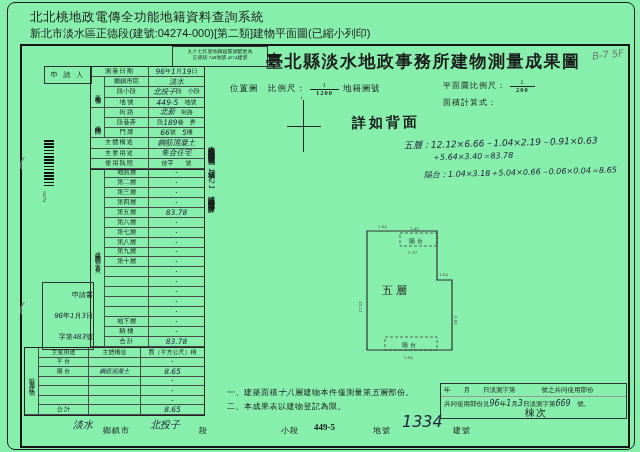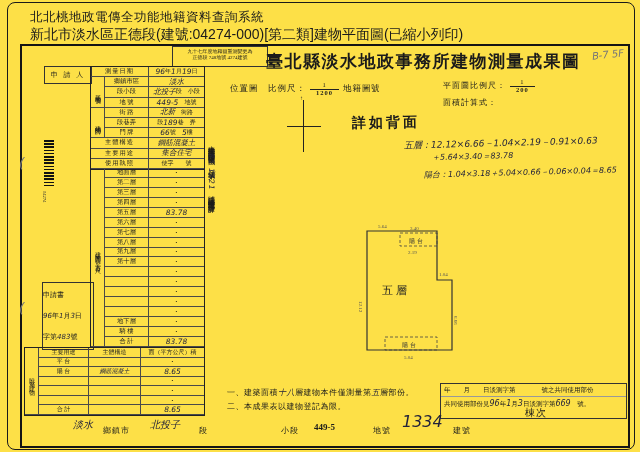--- a/index.html
+++ b/index.html
@@ -1,36 +1,36 @@
 <!DOCTYPE html>
 <html><head>
 <meta charset="utf-8">
 <style>
   html,body{margin:0;padding:0;background:#ffffff;}
-  .page{position:relative;width:640px;height:452px;background:#fde047;overflow:hidden;
+  .page{position:relative;width:640px;height:452px;background:#86efac;overflow:hidden;
         font-family:"Liberation Serif",serif;color:#1b1b1b;}
   .abs{position:absolute;}
   .sans{font-family:"Liberation Sans",sans-serif;}
   .hw{font-family:"DejaVu Sans",sans-serif;font-style:italic;color:#23233a;}
   .pencil{font-family:"DejaVu Sans",sans-serif;font-style:italic;color:#777;}
   .outer-frame{left:7px;top:2px;width:626px;height:446px;border:1.5px solid #1a1a1a;border-radius:8px;}
   .form-box{left:20px;top:44px;width:606px;height:400px;border:2px solid #141414;background:transparent;}
   
   .h1{left:30px;top:9px;font-size:12.5px;letter-spacing:.5px;}
   .hdate{left:368px;top:12px;font-size:9px;color:#222;}
-  .h2{left:30px;top:26px;font-size:14px;}
+  .h2{left:30px;top:26px;font-size:11px;}
   
   .rbox{left:172px;top:46px;width:94px;height:17px;border:1px solid #333;font-size:5px;line-height:5.5px;
         text-align:center;padding-top:2px;}
   .title{left:266px;top:50px;width:310px;font-size:17px;font-weight:bold;letter-spacing:1.5px;white-space:nowrap;}
   
   .applicant{left:44px;top:66px;width:46px;height:16px;border:1px solid #333;font-size:7px;
              display:flex;align-items:center;justify-content:center;letter-spacing:2px;}
   .appbox{left:42px;top:282px;width:50px;height:62px;border:1px solid #333;font-size:7px;
-          display:flex;flex-direction:column;align-items:flex-start;justify-content:space-around;padding:2px 0;}
+          display:flex;flex-direction:column;align-items:flex-end;justify-content:space-around;padding:2px 0;}
   .barcode{left:44px;top:140px;width:10px;height:48px;
            background:repeating-linear-gradient(180deg,#111 0 1.5px,transparent 1.5px 3.2px);}
   .bclabel{left:42px;top:191px;font-size:4.5px;writing-mode:vertical-rl;color:#333;}
   .paren1{left:19px;top:155px;font-size:14px;}
   .paren2{left:19px;top:300px;font-size:14px;}
   
   .gridA{left:90px;top:66px;width:113px;display:grid;grid-template-columns:14px 44px 1fr;
          grid-auto-rows:10.2px;border:1.2px solid #222;font-size:6.3px;}
   .gridB{left:90px;top:168px;width:113px;display:grid;grid-template-columns:14px 44px 1fr;
          grid-auto-rows:9.95px;border:1.2px solid #222;border-top:none;font-size:6.3px;}

